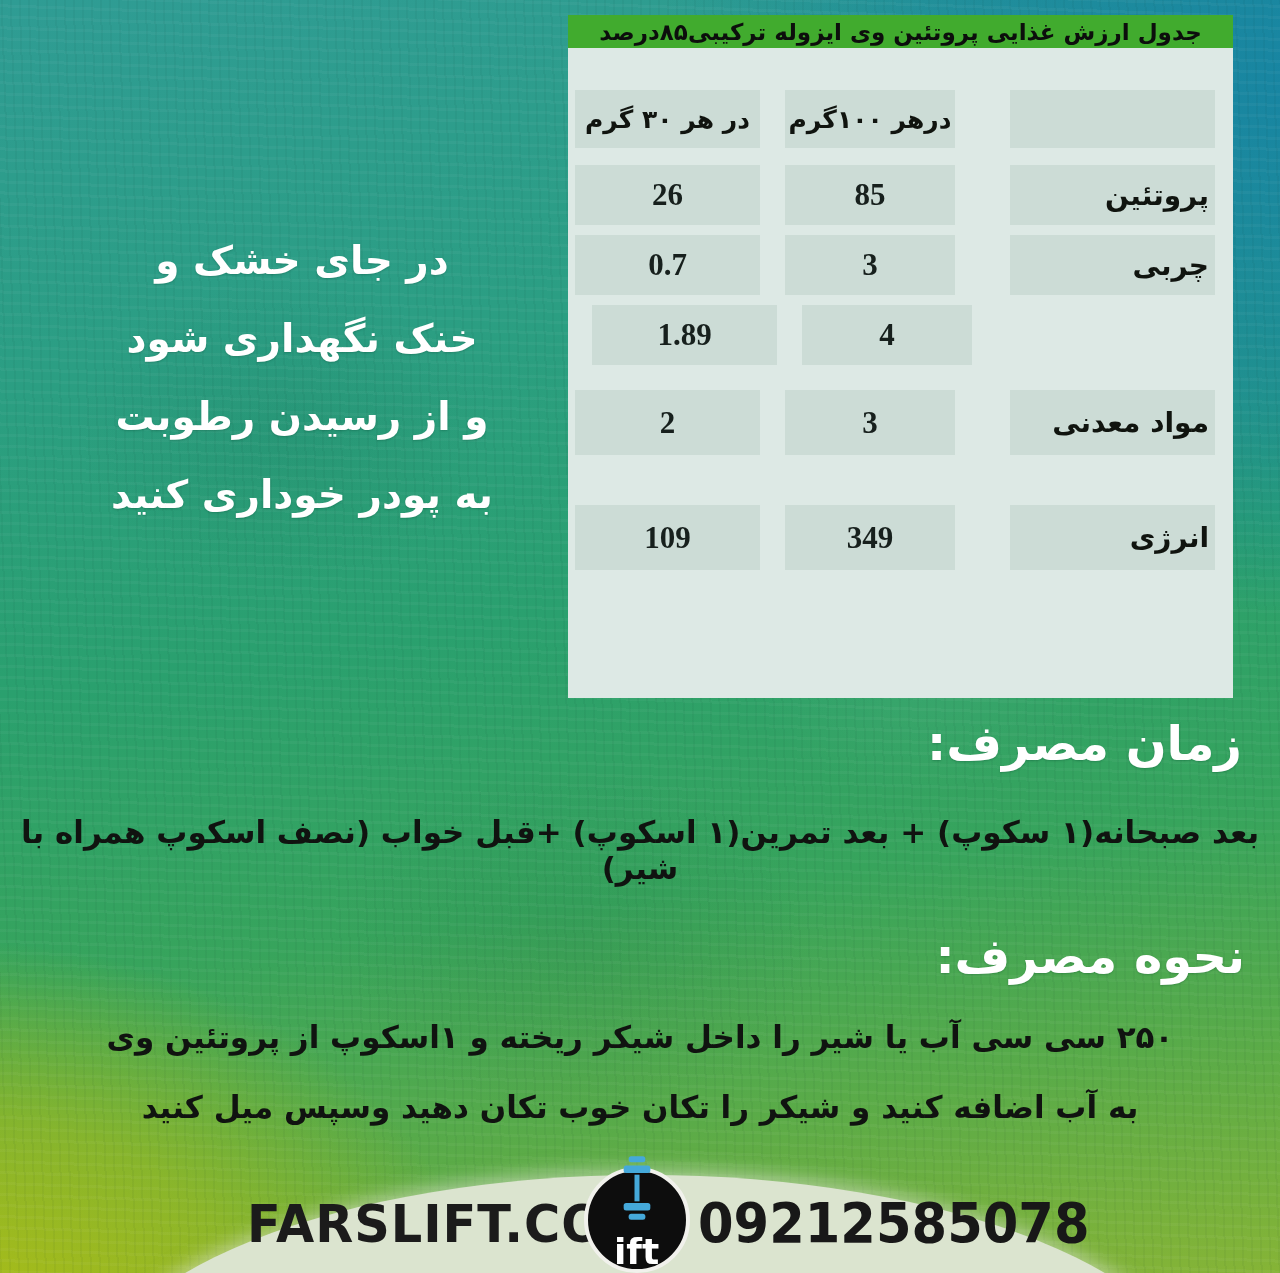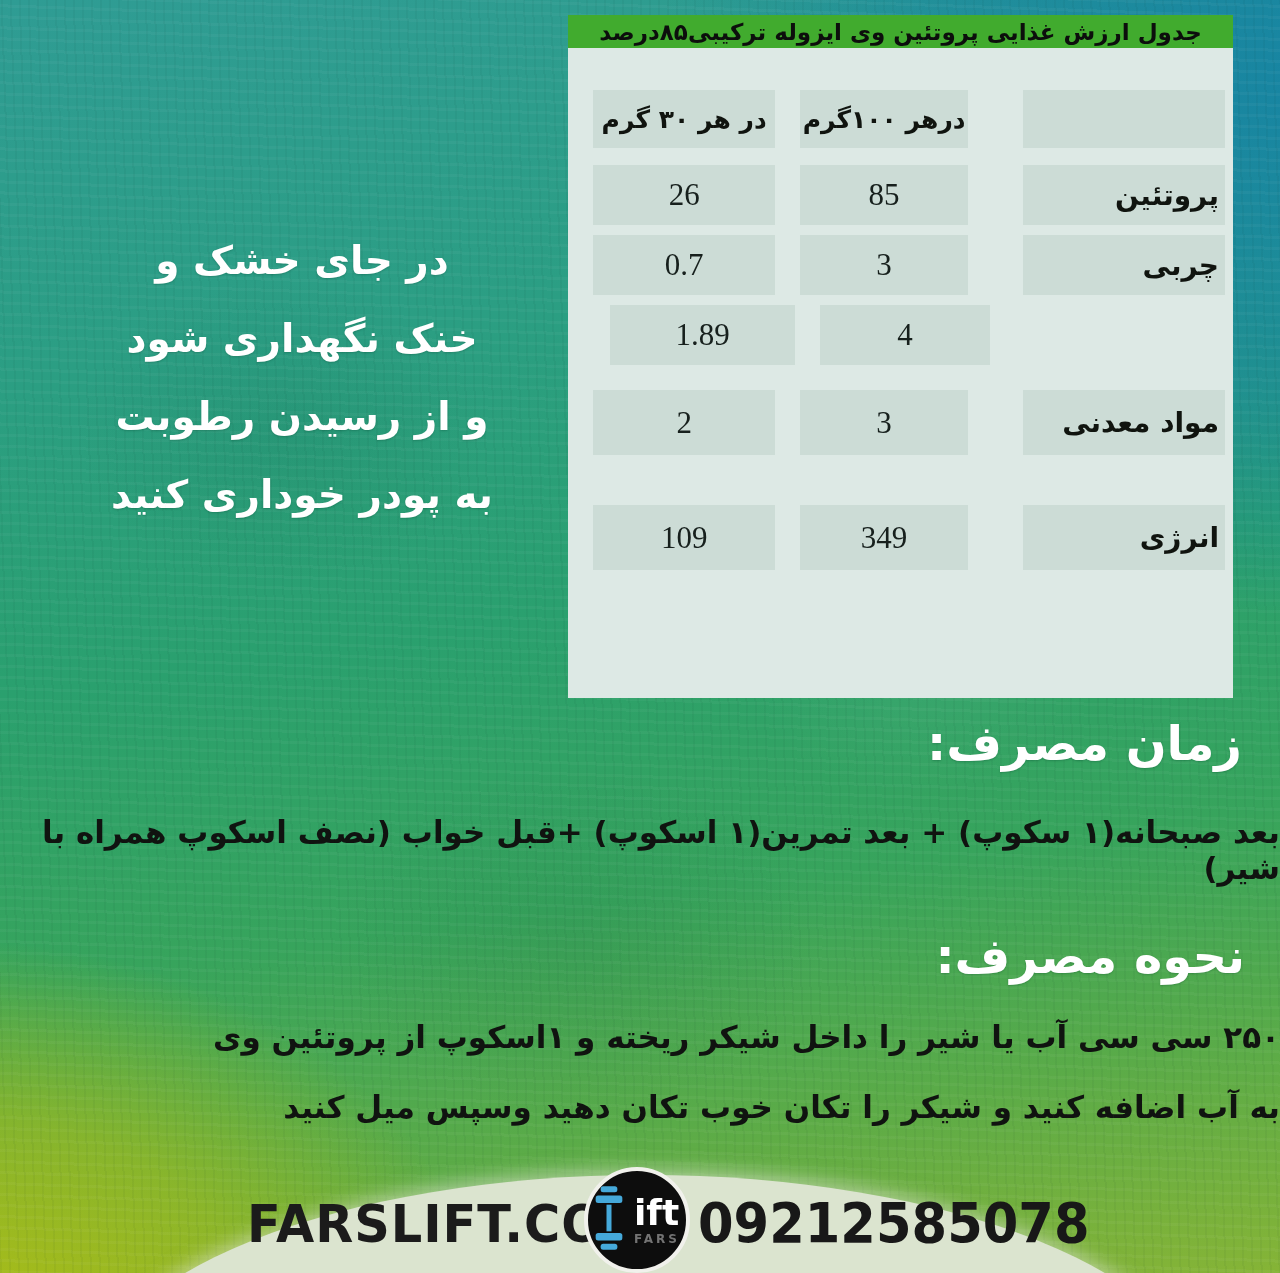--- a/index.html
+++ b/index.html
@@ -36,37 +36,37 @@
     display:flex;align-items:center;justify-content:center;
     font-size:23px;font-weight:bold;color:#0c0e0c;
     letter-spacing:0.5px;
   }
   
   .ntable{
     position:absolute;left:568px;top:48px;width:665px;height:650px;
     background:#dde9e5;
     box-sizing:border-box;
   }
-  .trow{display:flex;padding-left:25px;padding-right:8px;}
+  .trow{display:flex;padding-left:7px;padding-right:8px;}
   .trow:nth-child(1){height:58px;margin-top:42px;}
   .trow:nth-child(2){height:60px;margin-top:17px;}
   .trow:nth-child(3){height:60px;margin-top:10px;}
   .trow:nth-child(4){height:60px;margin-top:10px;margin-left:17px;}
   .trow:nth-child(5){height:65px;margin-top:25px;}
   .trow:nth-child(6){height:65px;margin-top:50px;}
   .trow:nth-child(7){height:70px;margin-top:45px;}
   .cell{
     background:#ccdcd6;
     display:flex;align-items:center;justify-content:center;
     box-sizing:border-box;
   }
   .c-30{width:185px;}
   .c-100{width:170px;margin-left:25px;}
   .c-lbl{width:205px;margin-left:55px;}
-  .val{font-family:"Liberation Serif", serif;font-size:31px;color:#17201d;}
+  .val{font-family:"Liberation Serif", serif;font-size:31px;color:#17201d;font-weight:bold;}
   .lbl{
     direction:rtl;justify-content:flex-start;padding-right:6px;
     font-size:28px;font-weight:bold;color:#10140f;
   }
   .hdr{direction:rtl;font-size:25px;font-weight:bold;color:#10140f;}
   
   .storage{
     position:absolute;left:67px;top:222px;width:470px;
     text-align:center;direction:rtl;
     color:#ffffff;font-weight:bold;font-size:39px;line-height:78px;
@@ -76,42 +76,42 @@
   .heading{
     position:absolute;direction:rtl;
     color:#ffffff;font-weight:bold;font-size:48px;
     text-shadow:0 1px 2px rgba(0,60,40,0.25);
   }
   .timing-h{right:38px;top:715px;}
   .usage-h{right:35px;top:928px;}
   
   .bodyline{
     position:absolute;left:0;width:1280px;
-    direction:rtl;
+    text-align:center;direction:rtl;
     color:#101310;font-weight:bold;font-size:31px;
   }
   .timing-t{top:814px;}
   .usage-1{top:1019px;}
   .usage-2{top:1089px;}
   
   .website{
     position:absolute;left:247px;top:1194px;
     font-size:52px;font-weight:bold;color:#1b1b1b;
     letter-spacing:1px;transform:scaleX(0.95);transform-origin:left;
   }
   .phone{
     position:absolute;left:698px;top:1191px;
     font-size:55px;font-weight:bold;color:#181818;
     letter-spacing:0px;transform:scaleX(0.93);transform-origin:left;
   }
   .logo{
     position:absolute;left:584px;top:1167px;width:106px;height:106px;
     background:#0d0d0d;border:4px solid #f1f1ec;border-radius:50%;
     box-sizing:border-box;
-    display:flex;align-items:center;justify-content:center;gap:10px;
+    display:flex;align-items:center;justify-content:center;gap:10px;flex-direction:column;
   }
   .logo-col{display:flex;flex-direction:column;align-items:flex-start;line-height:1;}
   .logo-brand{color:#ffffff;font-weight:bold;font-size:36px;letter-spacing:0px;}
   .logo-sub{color:#737373;font-weight:bold;font-size:12px;letter-spacing:3px;margin-top:2px;}
 </style>
 </head>
 <body>
 
 <div class="poster">
   <div class="texture"></div>

